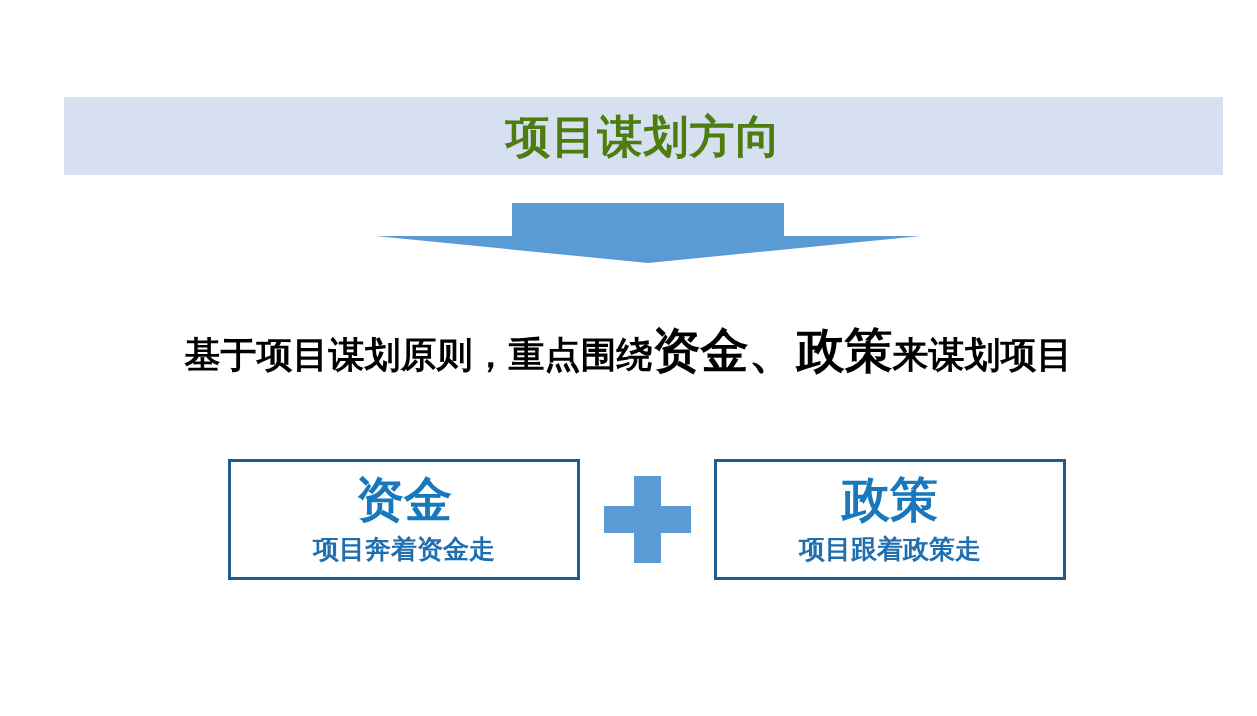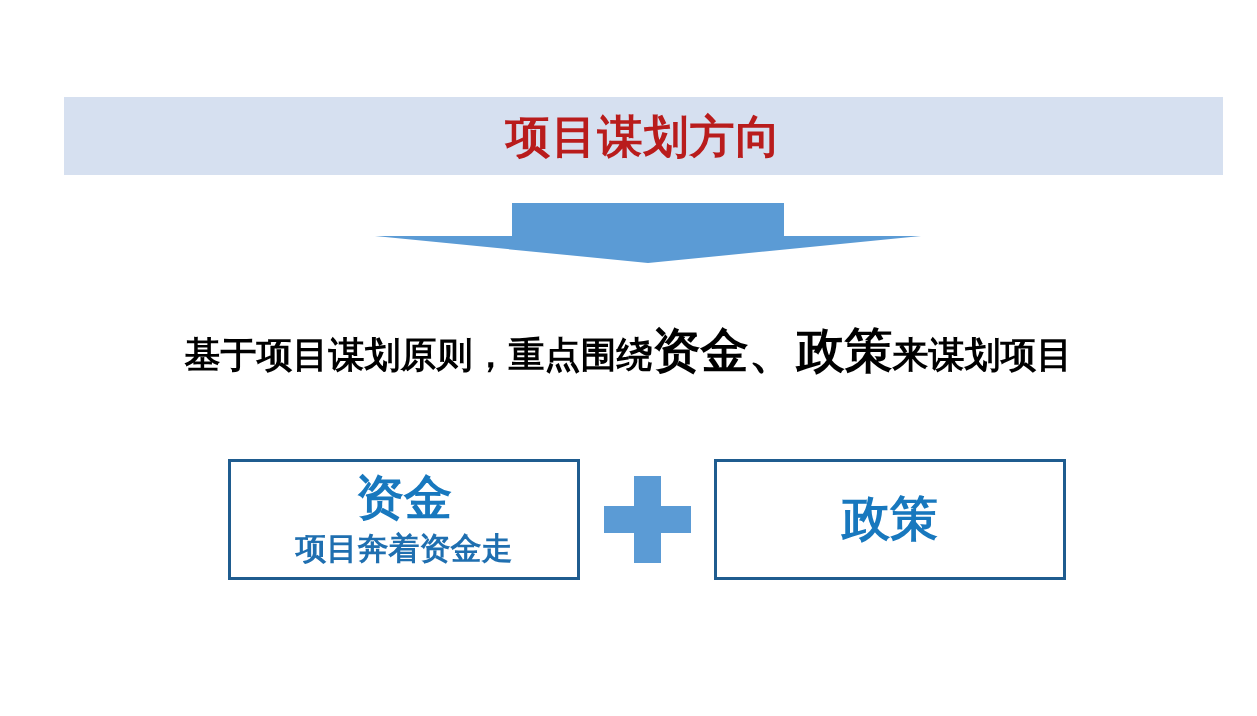--- a/index.html
+++ b/index.html
@@ -26,21 +26,21 @@
     width: 1159px;
     height: 78px;
     background: #d6e0f0;
     display: flex;
     align-items: center;
     justify-content: center;
   }
   .title-text {
     font-size: 45px;
     font-weight: 700;
-    color: #b91c1c;
+    color: #4d7c0f;
     letter-spacing: 1px;
     line-height: 1;
     white-space: nowrap;
   }
 
   
   .arrow-wrap {
     position: absolute;
     left: 375px;
     top: 198px;
@@ -93,21 +93,21 @@
   .pillar.right { left: 714px;  width: 352px; align-items: center; }
 
   .pillar-title {
     font-size: 48px;
     font-weight: 700;
     color: #1878be;
     line-height: 1.06;
     white-space: nowrap;
   }
   .pillar-sub {
-    font-size: 31px;
+    font-size: 26px;
     font-weight: 700;
     color: #1f6fb0;
     line-height: 1.1;
     margin-top: 9px;
     white-space: nowrap;
   }
 
   .plus-wrap {
     position: absolute;
     left: 604px;
@@ -146,15 +146,16 @@
   </div>
 
   <div class="plus-wrap">
     <svg viewBox="0 0 87 87" preserveAspectRatio="none" aria-hidden="true">
       <polygon points="30,0 57,0 57,30 87,30 87,57 57,57 57,87 30,87 30,57 0,57 0,30 30,30" fill="#5b9bd5"></polygon>
     </svg>
   </div>
 
   <div class="pillar right">
     <div class="pillar-title">政策</div>
+    <div class="pillar-sub">项目跟着政策走</div>
   </div>
 
 </div>
 
 </body></html>

